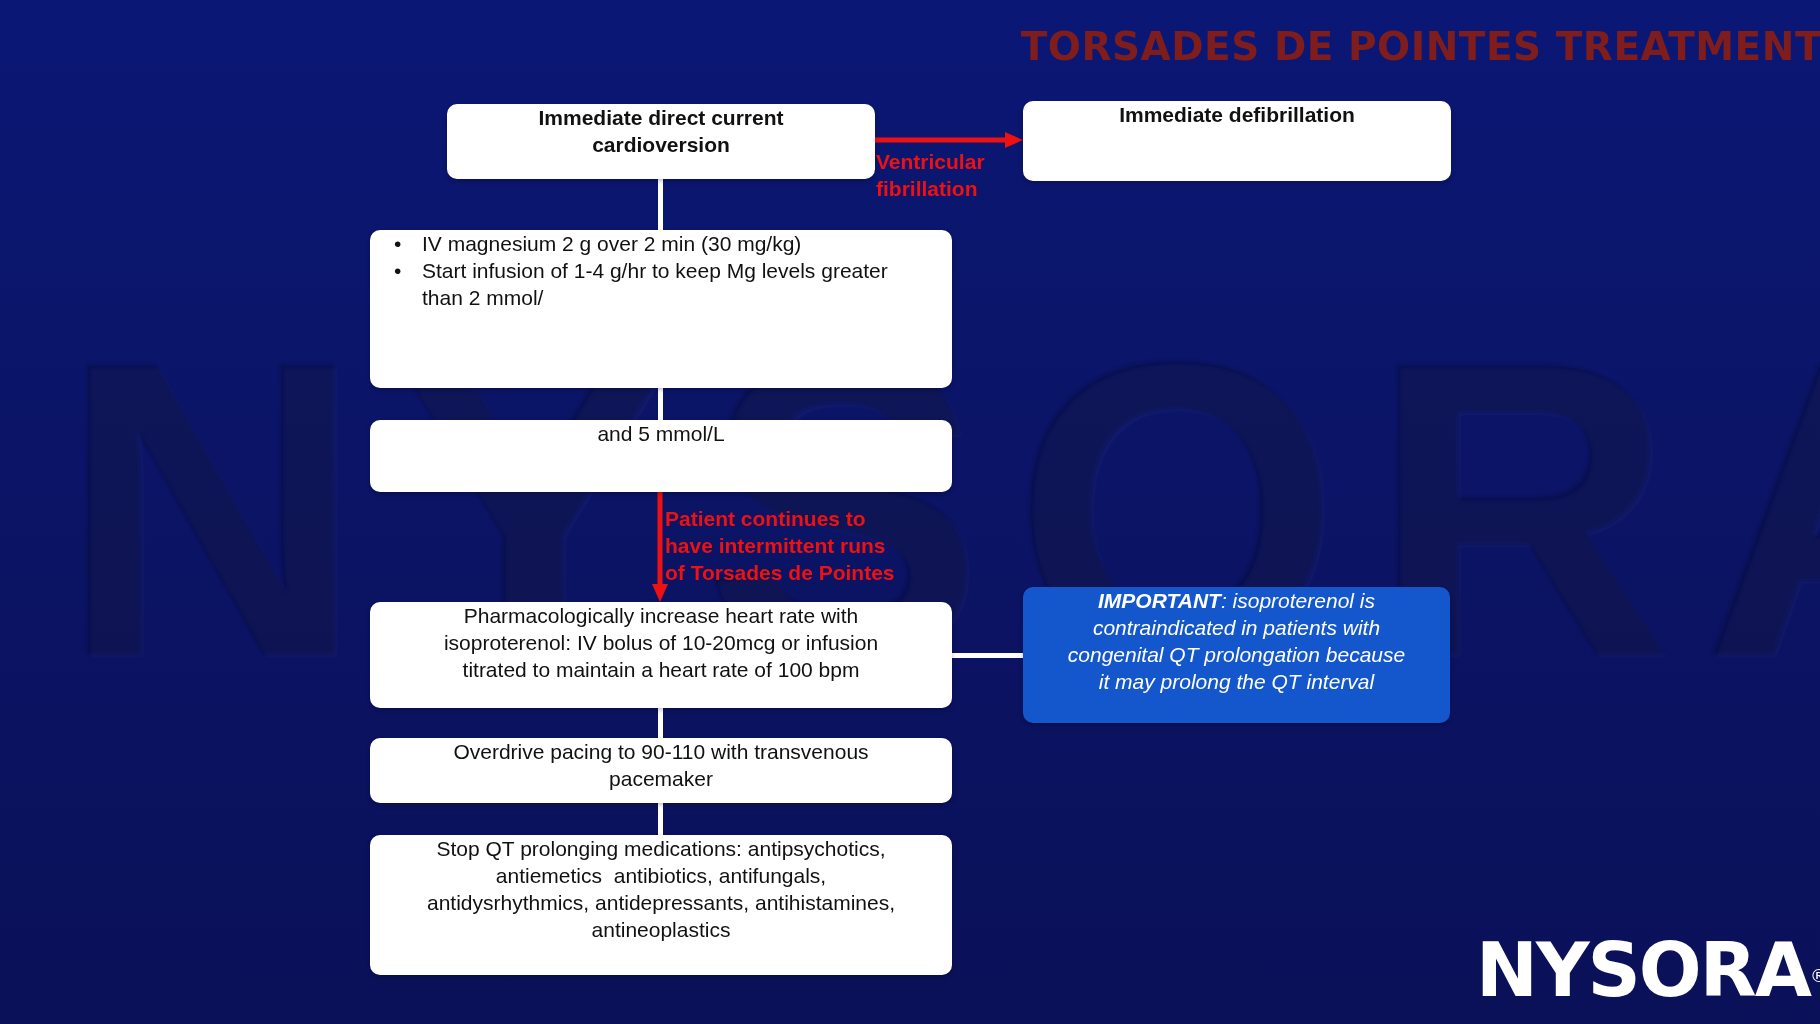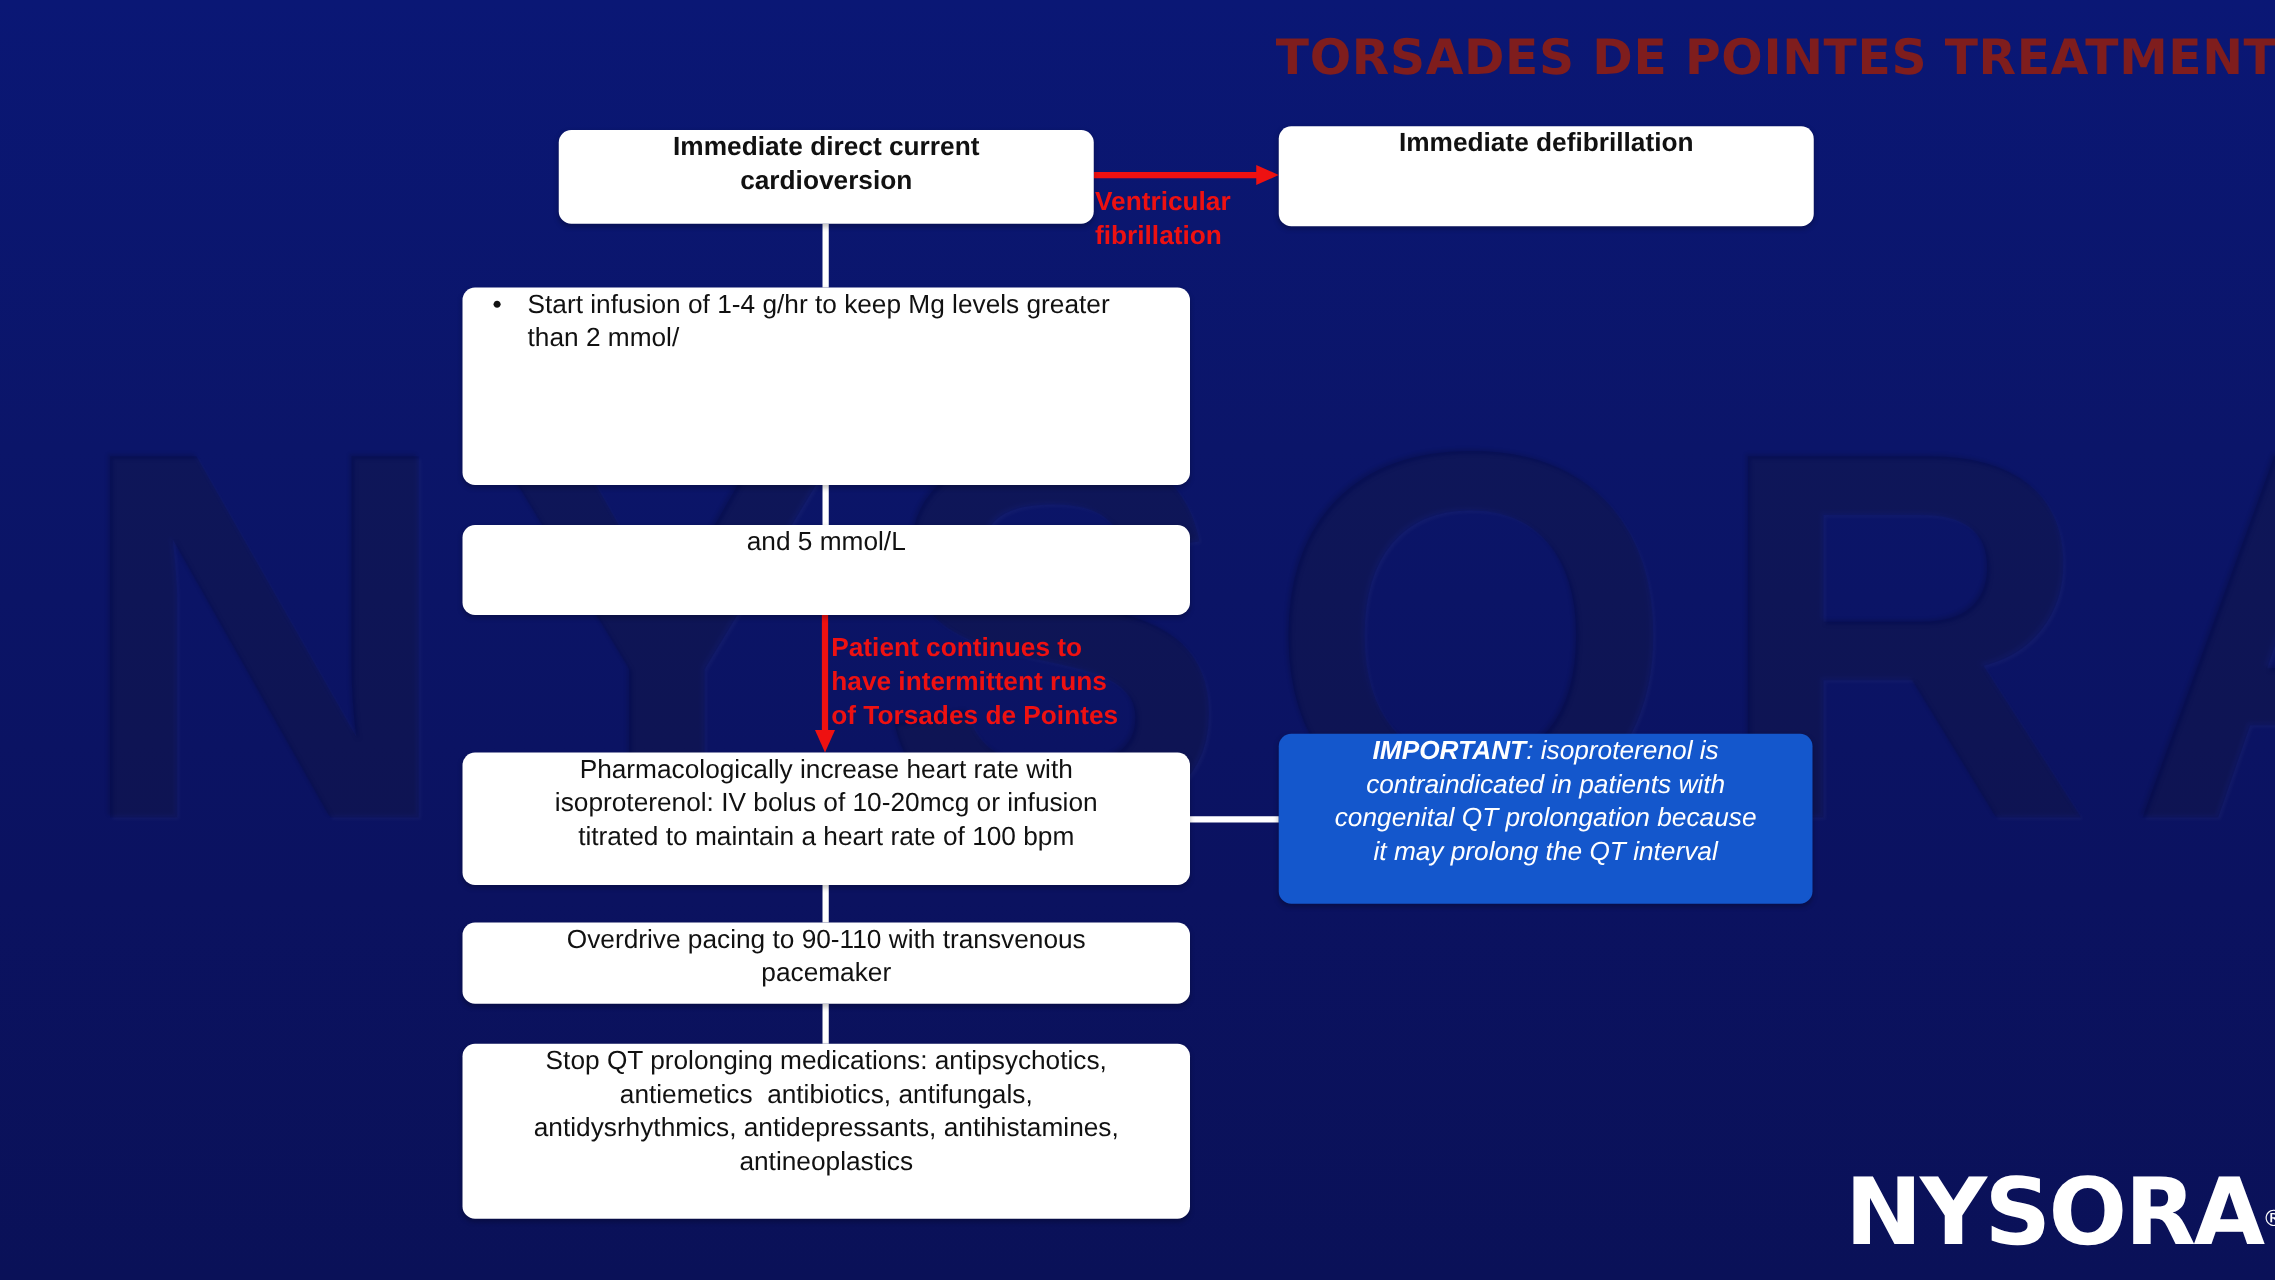--- a/index.html
+++ b/index.html
@@ -82,20 +82,21 @@
   <div>Immediate defibrillation</div>
 </div>
 
 <div class="red-label" style="left:876px; top:148px; width:146px;">
   <div>Ventricular</div>
   <div>fibrillation</div>
 </div>
 
 <div class="box list" style="left:370px; top:230px; width:582px; height:158px;">
   <ul>
+    <li>IV magnesium 2 g over 2 min (30 mg/kg)</li>
     <li>Start infusion of 1-4 g/hr to keep Mg levels greater than 2 mmol/</li>
   </ul>
 </div>
 
 <div class="box" style="left:370px; top:420px; width:582px; height:72px;">
   <div>
     <div>and 5 mmol/L</div>
   </div>
 </div>
 

